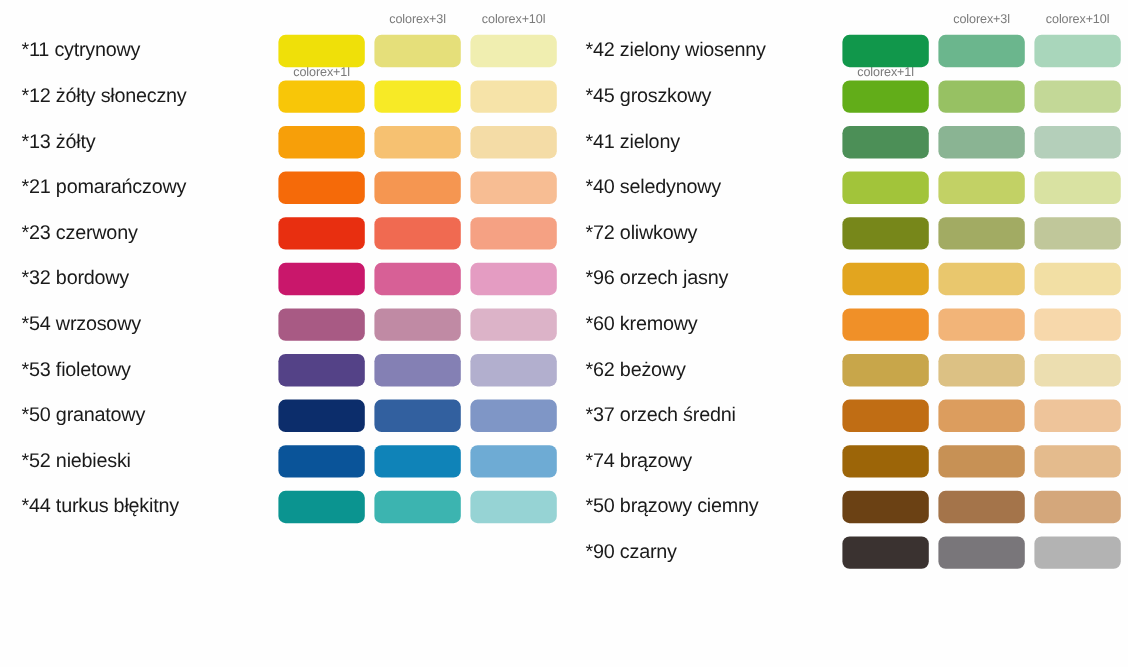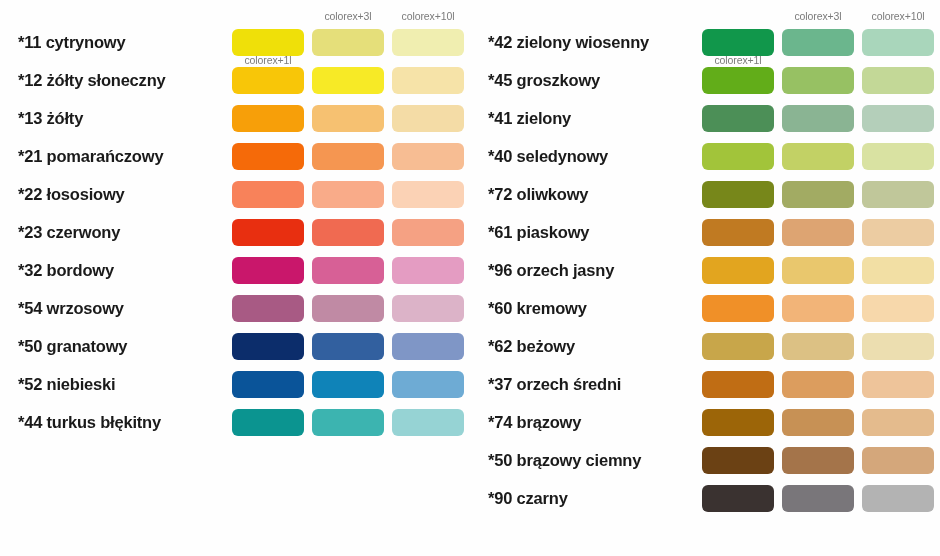--- a/index.html
+++ b/index.html
@@ -56,21 +56,21 @@
     position: relative;
     height: 38px;
   }
   .row-label {
     position: absolute;
     left: 18px;
     top: 0;
     height: 27px;
     line-height: 27px;
     font-size: 16.5px;
-    font-weight: bold;
+    font-weight: normal;
     color: #1a1a1a;
     white-space: nowrap;
     letter-spacing: -0.2px;
   }
   .swatches {
     position: absolute;
     left: 232px;
     top: 0;
     height: 27px;
   }
@@ -123,28 +123,20 @@
         </div>
         <div class="row">
           <div class="row-label">*21 pomarańczowy</div>
           <div class="swatches">
             <div class="swatch s0" style="background: rgb(245, 106, 9);"></div>
             <div class="swatch s1" style="background: rgb(245, 150, 81);"></div>
             <div class="swatch s2" style="background: rgb(247, 189, 147);"></div>
           </div>
         </div>
         <div class="row">
-          <div class="row-label">*22 łososiowy</div>
-          <div class="swatches">
-            <div class="swatch s0" style="background: rgb(248, 130, 90);"></div>
-            <div class="swatch s1" style="background: rgb(249, 171, 137);"></div>
-            <div class="swatch s2" style="background: rgb(251, 210, 181);"></div>
-          </div>
-        </div>
-        <div class="row">
           <div class="row-label">*23 czerwony</div>
           <div class="swatches">
             <div class="swatch s0" style="background: rgb(232, 47, 16);"></div>
             <div class="swatch s1" style="background: rgb(240, 106, 81);"></div>
             <div class="swatch s2" style="background: rgb(245, 161, 131);"></div>
           </div>
         </div>
         <div class="row">
           <div class="row-label">*32 bordowy</div>
           <div class="swatches">
@@ -152,20 +144,28 @@
             <div class="swatch s1" style="background: rgb(215, 96, 150);"></div>
             <div class="swatch s2" style="background: rgb(228, 156, 194);"></div>
           </div>
         </div>
         <div class="row">
           <div class="row-label">*54 wrzosowy</div>
           <div class="swatches">
             <div class="swatch s0" style="background: rgb(168, 90, 132);"></div>
             <div class="swatch s1" style="background: rgb(192, 138, 164);"></div>
             <div class="swatch s2" style="background: rgb(220, 179, 200);"></div>
+          </div>
+        </div>
+        <div class="row">
+          <div class="row-label">*53 fioletowy</div>
+          <div class="swatches">
+            <div class="swatch s0" style="background: rgb(84, 66, 135);"></div>
+            <div class="swatch s1" style="background: rgb(132, 128, 180);"></div>
+            <div class="swatch s2" style="background: rgb(178, 175, 206);"></div>
           </div>
         </div>
         <div class="row">
           <div class="row-label">*50 granatowy</div>
           <div class="swatches">
             <div class="swatch s0" style="background: rgb(12, 45, 107);"></div>
             <div class="swatch s1" style="background: rgb(50, 96, 159);"></div>
             <div class="swatch s2" style="background: rgb(127, 150, 198);"></div>
           </div>
         </div>
@@ -229,28 +229,20 @@
         </div>
         <div class="row">
           <div class="row-label">*72 oliwkowy</div>
           <div class="swatches">
             <div class="swatch s0" style="background: rgb(119, 135, 26);"></div>
             <div class="swatch s1" style="background: rgb(162, 171, 99);"></div>
             <div class="swatch s2" style="background: rgb(192, 199, 154);"></div>
           </div>
         </div>
         <div class="row">
-          <div class="row-label">*61 piaskowy</div>
-          <div class="swatches">
-            <div class="swatch s0" style="background: rgb(192, 122, 34);"></div>
-            <div class="swatch s1" style="background: rgb(221, 164, 114);"></div>
-            <div class="swatch s2" style="background: rgb(236, 204, 162);"></div>
-          </div>
-        </div>
-        <div class="row">
           <div class="row-label">*96 orzech jasny</div>
           <div class="swatches">
             <div class="swatch s0" style="background: rgb(226, 165, 31);"></div>
             <div class="swatch s1" style="background: rgb(233, 199, 109);"></div>
             <div class="swatch s2" style="background: rgb(242, 223, 164);"></div>
           </div>
         </div>
         <div class="row">
           <div class="row-label">*60 kremowy</div>
           <div class="swatches">

